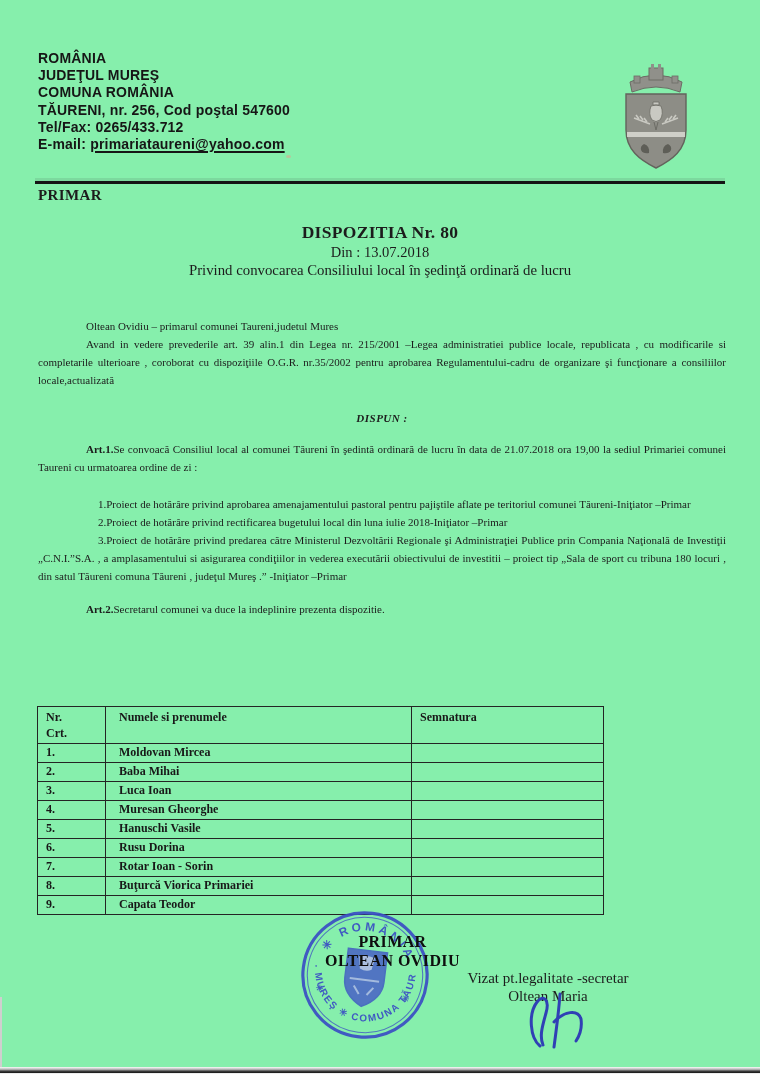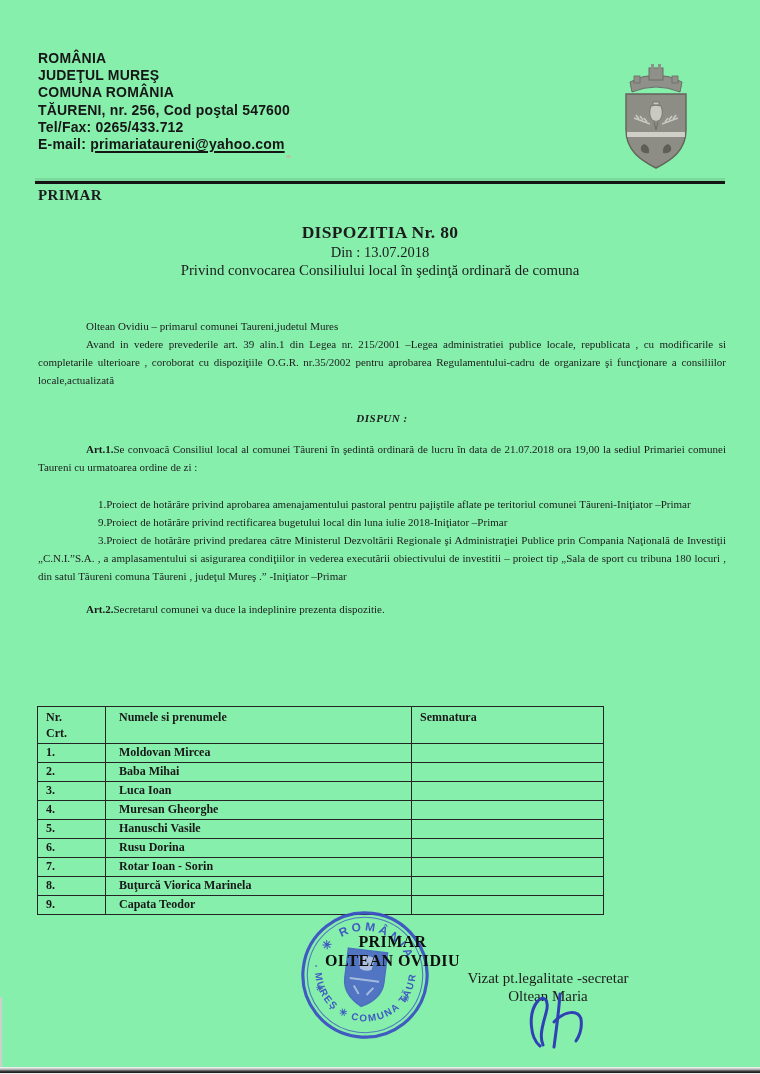--- a/index.html
+++ b/index.html
@@ -99,34 +99,34 @@
     <path d="M50,84 q-6,2 -5,9 q6,1 8,-3 q1,-4 -3,-6 z" fill="#5e5e57"></path>
   </svg>
 
   <div class="speck"></div>
   <div class="rule"></div>
   <div class="office">PRIMAR</div>
 
   <div class="title-block">
     <div class="doc-title">DISPOZITIA Nr.  80</div>
     <div class="doc-date">Din :  13.07.2018</div>
-    <div class="doc-subject">Privind convocarea Consiliului local în şedinţă  ordinară de  comuna</div>
+    <div class="doc-subject">Privind convocarea Consiliului local în şedinţă  ordinară de  lucru</div>
   </div>
 
   <div class="body-text">
     <p class="indent">Oltean Ovidiu – primarul  comunei  Taureni,judetul  Mures</p>
     <p class="indent just">Avand in vedere   prevederile art. 39   alin.1  din  Legea  nr. 215/2001 –Legea administratiei publice locale, republicata , cu modificarile si completarile ulterioare , coroborat cu dispoziţiile O.G.R. nr.35/2002 pentru aprobarea Regulamentului-cadru de organizare şi funcţionare a consiliilor locale,actualizată</p>
 
     <p class="dispun">DISPUN :</p>
 
     <p class="indent just art1"><span class="art-label">Art.1.</span><span>Se convoacă  Consiliul local  al  comunei Tăureni  în şedintă ordinară  de lucru în data de 21.07.2018  ora  19,00 la sediul  Primariei  comunei  Taureni  cu urmatoarea ordine de zi :</span></p>
 
     <div class="agenda">
       <p class="just">1.Proiect de hotărâre privind   aprobarea amenajamentului pastoral pentru pajiştile aflate pe teritoriul comunei Tăureni-Iniţiator –Primar</p>
-      <p class="just">9.Proiect de  hotărâre privind rectificarea bugetului local  din luna iulie  2018-Iniţiator –Primar</p>
+      <p class="just">2.Proiect de  hotărâre privind rectificarea bugetului local  din luna iulie  2018-Iniţiator –Primar</p>
       <p class="just">3.Proiect de hotărâre privind predarea către Ministerul Dezvoltării Regionale  şi Administraţiei Publice prin Compania Naţională de Investiţii „C.N.I.”S.A. , a  amplasamentului si asigurarea condiţiilor in vederea executării obiectivului de investitii – proiect tip „Sala de sport cu tribuna 180 locuri  , din satul Tăureni comuna Tăureni , judeţul Mureş .” -Iniţiator –Primar</p>
     </div>
 
     <p class="indent art2"><span class="art-label">Art.2.</span><span>Secretarul  comunei  va duce la indeplinire prezenta dispozitie.</span></p>
   </div>
 
   <table class="signatures">
     <colgroup>
         <col style="width:68px">
         <col style="width:306px">
@@ -173,21 +173,21 @@
           <td class="name-cell">Rusu  Dorina</td>
           <td></td>
         </tr>
       <tr>
           <td>7.</td>
           <td class="name-cell">Rotar Ioan - Sorin</td>
           <td></td>
         </tr>
       <tr>
           <td>8.</td>
-          <td class="name-cell">Buţurcă Viorica Marinela</td>
+          <td class="name-cell">Buţurcă Viorica Primariei</td>
           <td></td>
         </tr>
       <tr>
           <td>9.</td>
           <td class="name-cell">Capata Teodor</td>
           <td></td>
         </tr>
     </tbody>
   </table>
 

